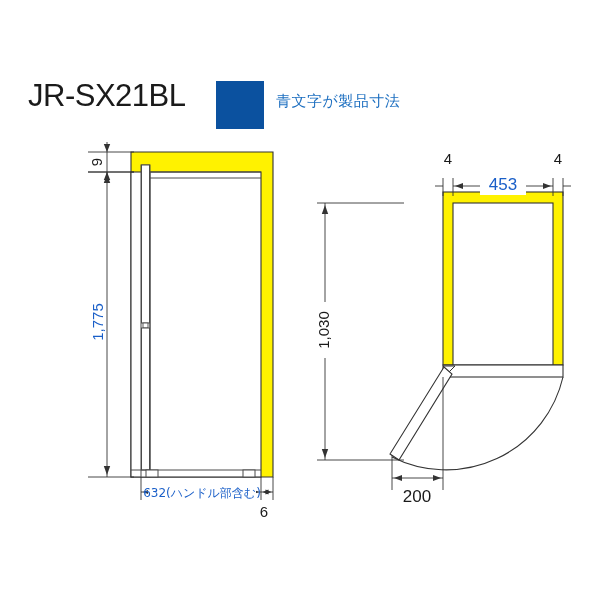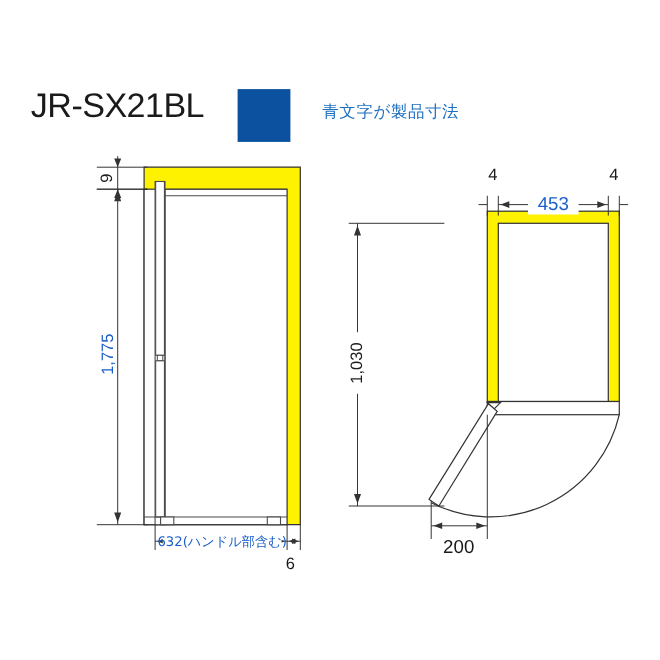--- a/index.html
+++ b/index.html
@@ -47,21 +47,20 @@
     height: 48px;
   }
   .legend-text {
     position: absolute;
     left: 276px;
     top: 92px;
     font-size: 15px;
     font-family: "DejaVu Sans", sans-serif;
     white-space: nowrap;
     letter-spacing: 0.5px;
-    margin-left: 17px;
   }
   .dim {
     font-family: "Liberation Sans", sans-serif;
     font-size: 15px;
     dominant-baseline: middle;
   }
   .dim-jp {
     font-family: "DejaVu Sans", sans-serif;
     font-size: 12px;
     dominant-baseline: middle;

